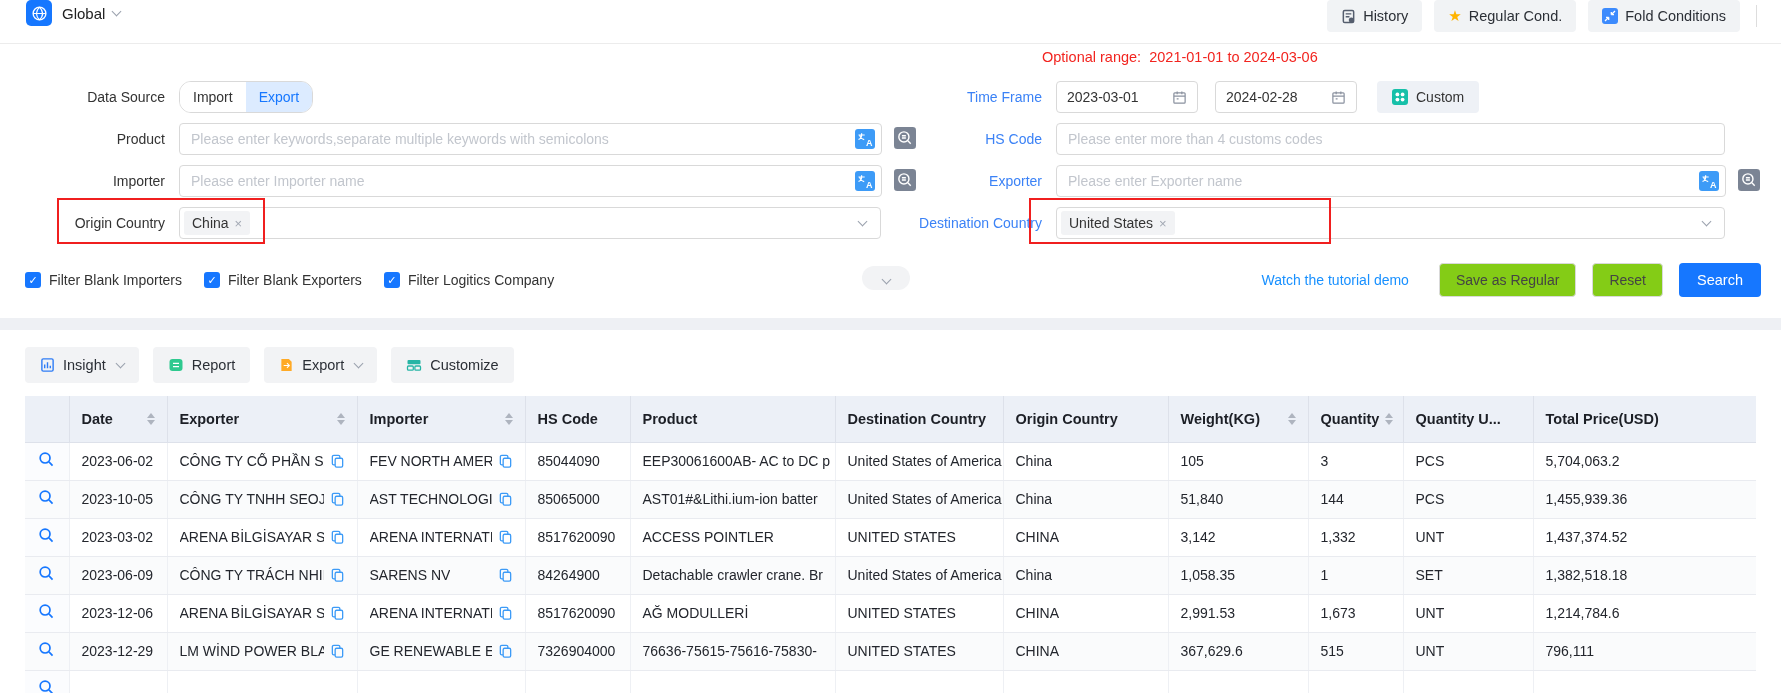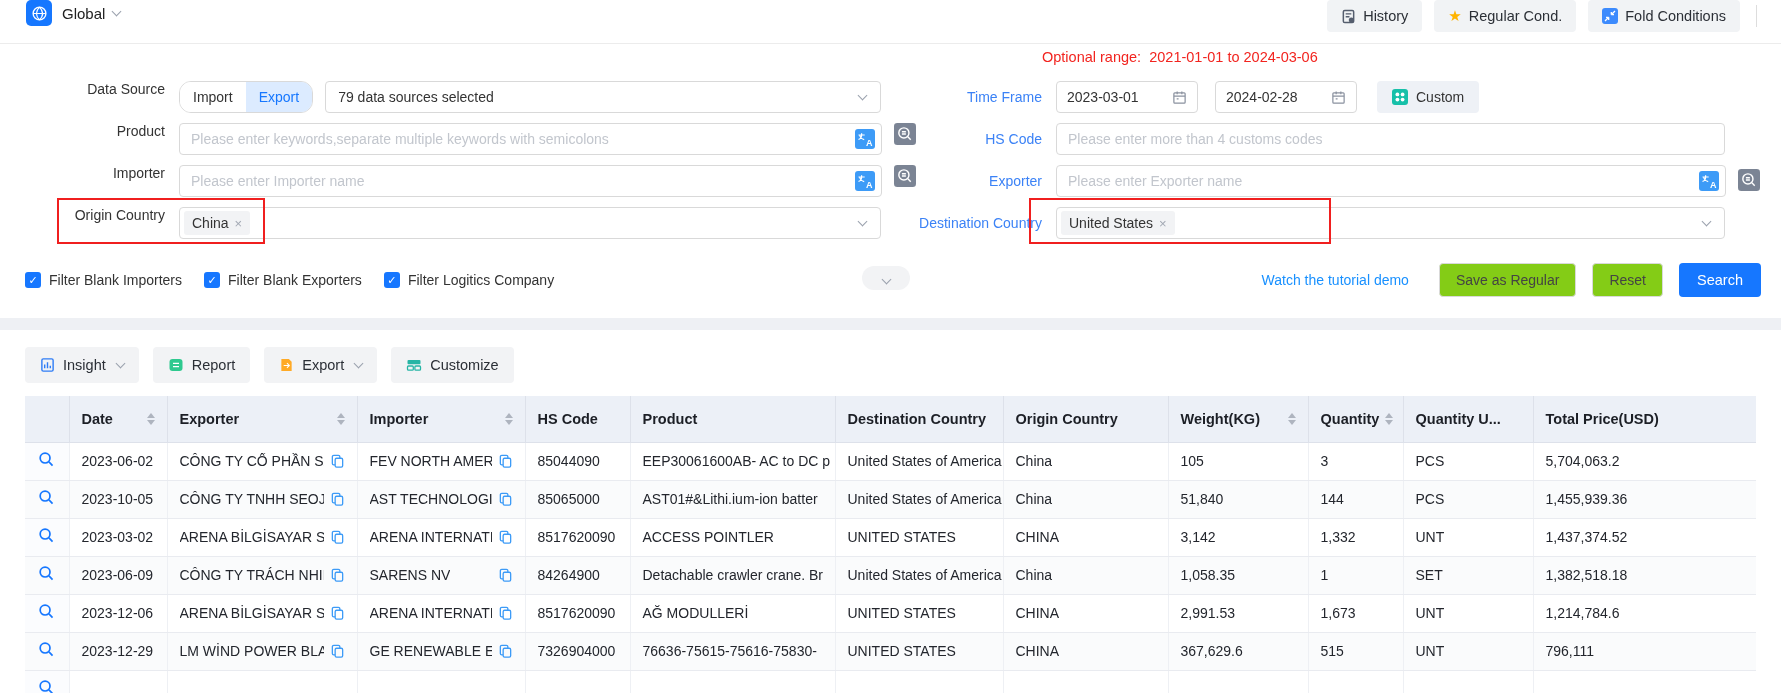--- a/index.html
+++ b/index.html
@@ -27,21 +27,21 @@
   .chev { display:inline-block; width:7px; height:7px; border-right:1.6px solid #9aa1ad;
     border-bottom:1.6px solid #9aa1ad; transform:rotate(45deg); margin-top:-4px; }
   .chev.right { transform:rotate(-45deg); margin-top:0; }
   .chev.white { border-color:#fff; }
 
   
   .search { position:relative; padding-top:32px; height:274px; background:#fff; }
   .optrange { position:absolute; top:5px; left:1042px; color:#f2241f; font-size:14.5px; }
   .optrange b { font-weight:normal; }
   .frow { display:flex; align-items:center; height:42px; padding:0 20px 0 25px; }
-  .fleft { width:892px; display:flex; position:relative; flex:none; }
+  .fleft { width:892px; display:flex; align-items:center; position:relative; flex:none; }
   .fright { flex:1; display:flex; align-items:center; position:relative; }
   .flabel { width:140px; text-align:right; margin-right:14px; color:#333; flex:none; }
   .flabel2 { width:125px; text-align:right; margin-right:14px; color:#3b82f6; flex:none; }
   .ibox, .selectbox { height:32px; border:1px solid #d9d9d9; border-radius:4px; background:#fff;
     display:flex; align-items:center; }
   .selectbox { flex:1; padding:0 12px; justify-content:space-between; cursor:pointer; }
   .selectbox .chev { margin-right:2px; }
   .mr36 { margin-right:36px; }
   .seg { display:flex; border:1px solid #d9d9d9; border-radius:12px; overflow:hidden; margin-right:12px; flex:none; }
   .seg button { height:30px; padding:0 13px; border:none; background:#fff; font-size:14px; color:#333;
@@ -163,24 +163,20 @@
       <b>2021-01-01 to 2024-03-06</b>
     </div>
 
     <div class="frow">
       <div class="fleft">
         <label class="flabel">Data Source</label>
         <div class="seg">
           <button>Import</button>
           <button class="active">Export</button>
         </div>
-        <div class="selectbox mr36">
-          <span>79 data sources selected</span>
-          <i class="chev"></i>
-        </div>
       </div>
       <div class="fright">
         <label class="flabel2">Time Frame</label>
         <div class="ibox dateinput">
           <span>2023-03-01</span>
           <svg width="15" height="15" viewBox="0 0 16 16" fill="none" stroke="#8a919f" stroke-width="1.3">
               <rect x="2" y="3" width="12" height="11" rx="1"></rect>
               <path d="M2 6.5h12M5.5 1.5v3M10.5 1.5v3M5 9.5h2"></path>
             </svg>
         </div>

